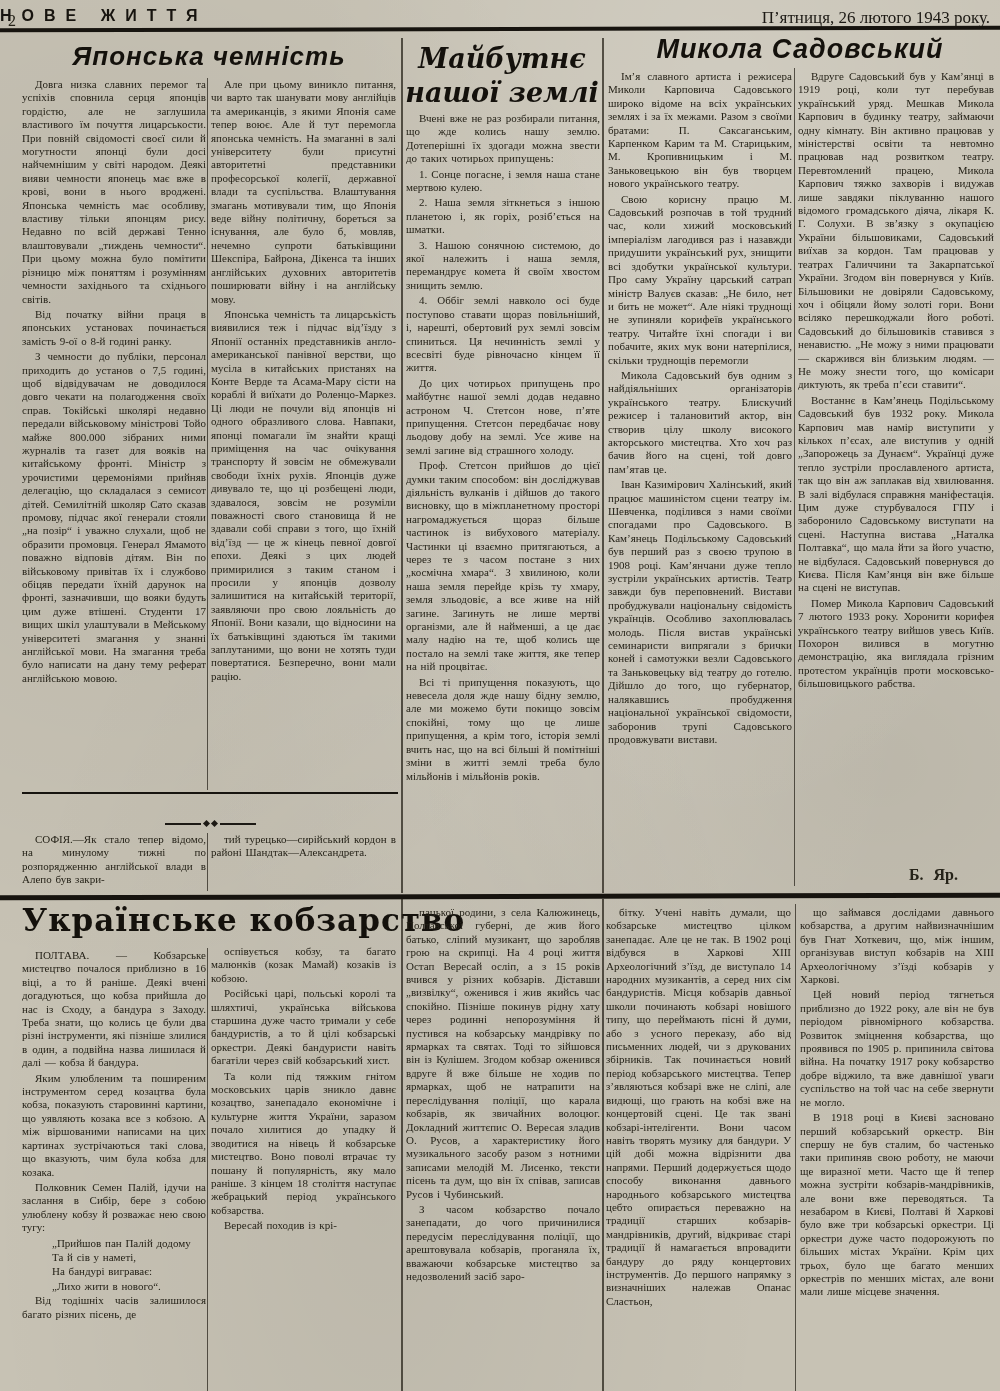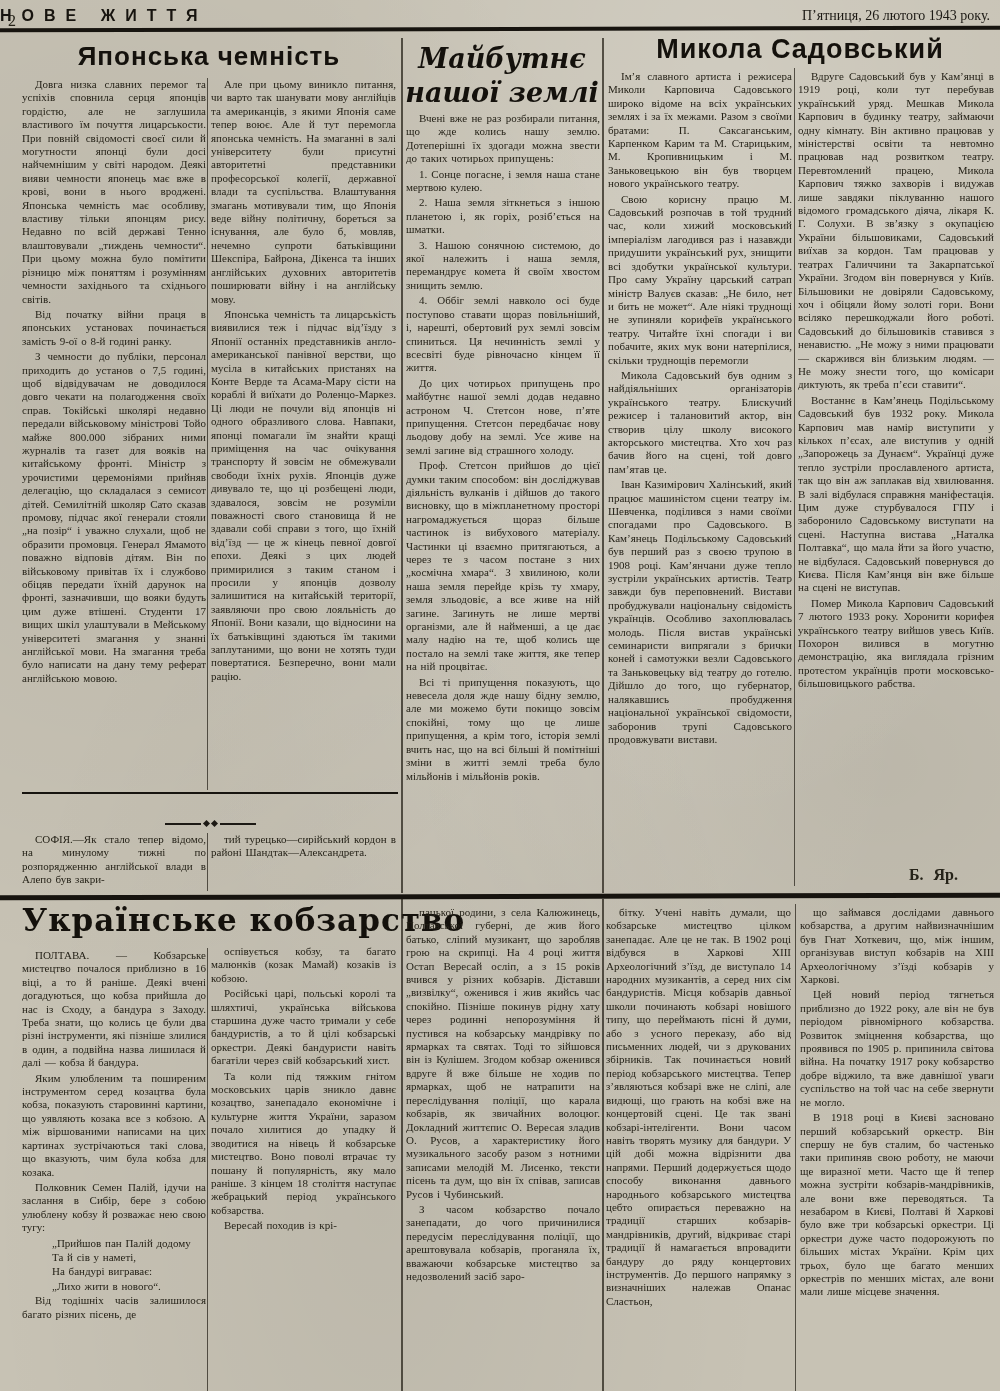--- a/index.html
+++ b/index.html
@@ -15,25 +15,25 @@
     font-family:"Liberation Serif", serif;color:#262319;
   }
   .abs{position:absolute;}
   .body-text{font-size:11px;line-height:13.4px;text-align:justify;overflow:hidden;
     word-spacing:1px;}
   .body-text p{margin:0 0 2px;text-indent:13px;}
   .verse p{text-indent:0;text-align:left;margin:0 0 1px 30px;}
   .pagenum{font-size:16px;}
   .masthead{font-family:"Liberation Sans",sans-serif;font-weight:bold;font-size:16px;
     letter-spacing:10px;text-align:left;color:#17140f;}
-  .dateline{font-size:14px;color:#1c1914;}
+  .dateline{font-size:17px;color:#1c1914;}
   .hrule{background:#17140f;}
   .vrule{width:1px;background:rgba(42,38,28,.75);}
   .headline-sans{font-family:"Liberation Sans",sans-serif;font-weight:bold;color:#14110c;
-    text-align:center;}
+    text-align:center;font-style:italic;}
   .h-jap{font-size:26px;letter-spacing:1px;}
   .h-sad{font-size:27px;letter-spacing:1px;}
   .h-border{font-size:14.5px;letter-spacing:.5px;}
   .h-future{font-family:"DejaVu Serif",serif;font-style:italic;font-weight:bold;
     font-size:27px;line-height:1.25;text-align:center;color:#14110c;}
   .h-kobzar{font-family:"DejaVu Serif",serif;font-weight:bold;font-size:31px;
     letter-spacing:1px;text-align:center;color:#14110c;white-space:nowrap;}
   .ornament{display:flex;align-items:center;justify-content:center;gap:3px;}
   .ornament .l{height:2px;width:36px;background:#1c1914;}
   .ornament .d{width:5px;height:5px;background:#1c1914;transform:rotate(45deg);}

